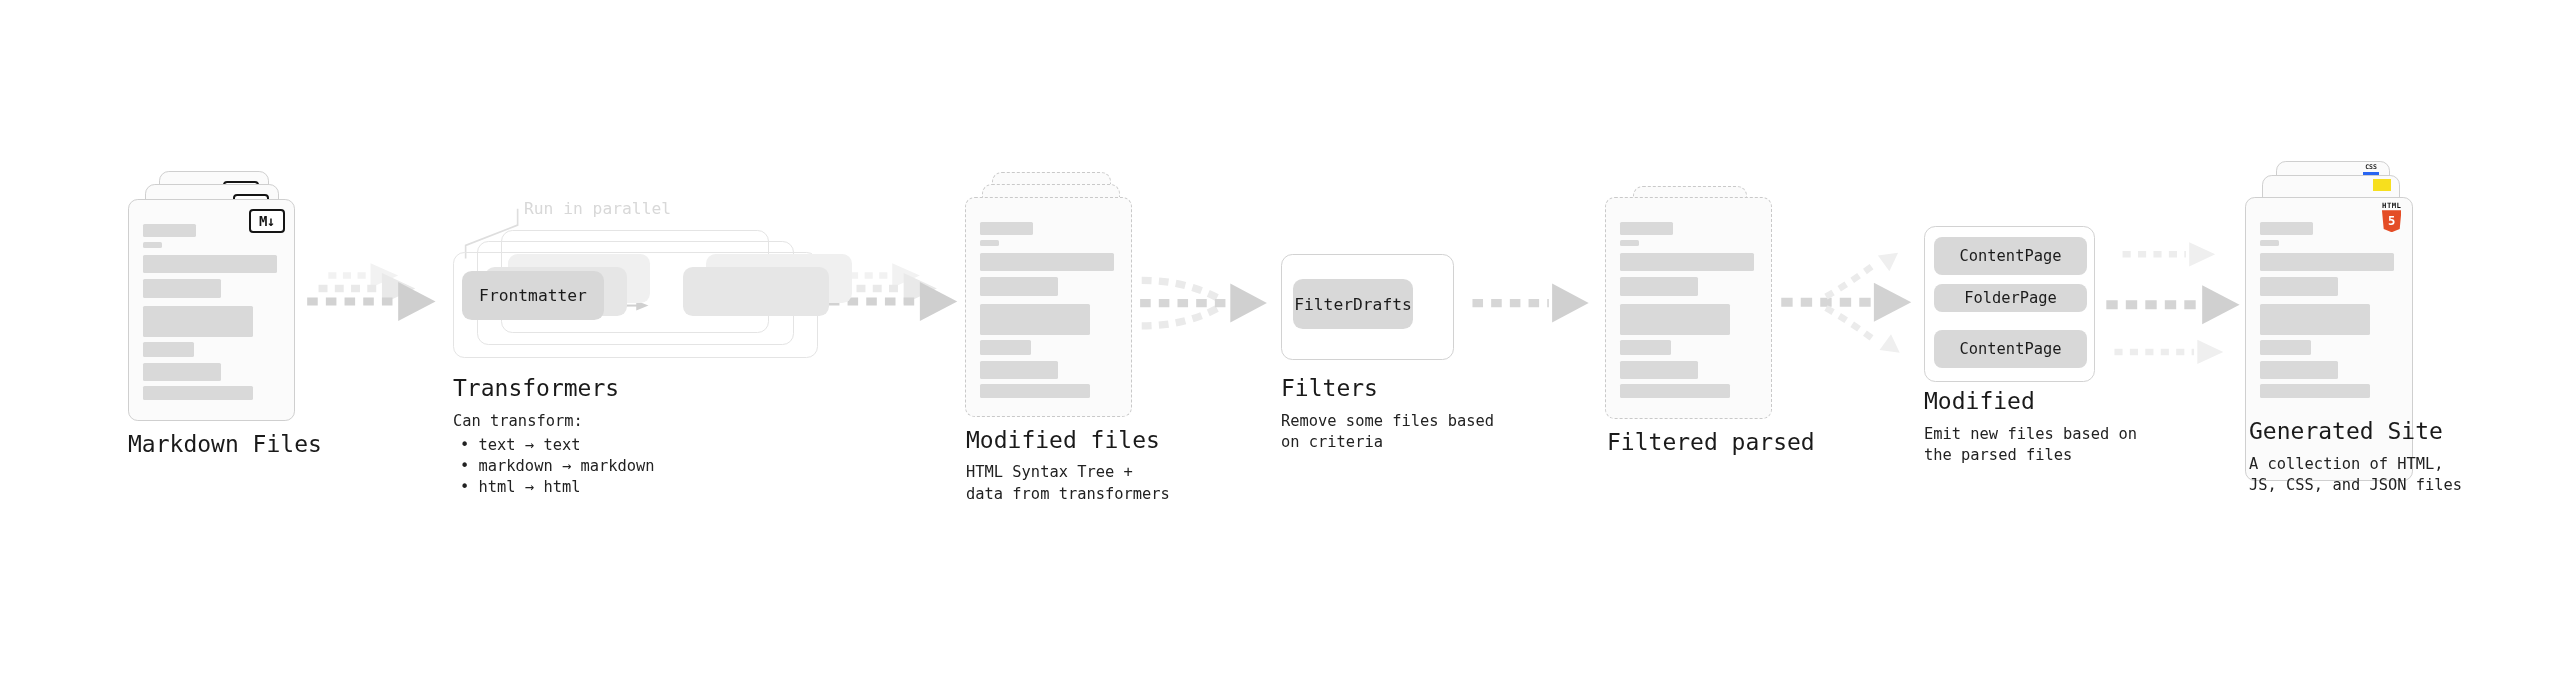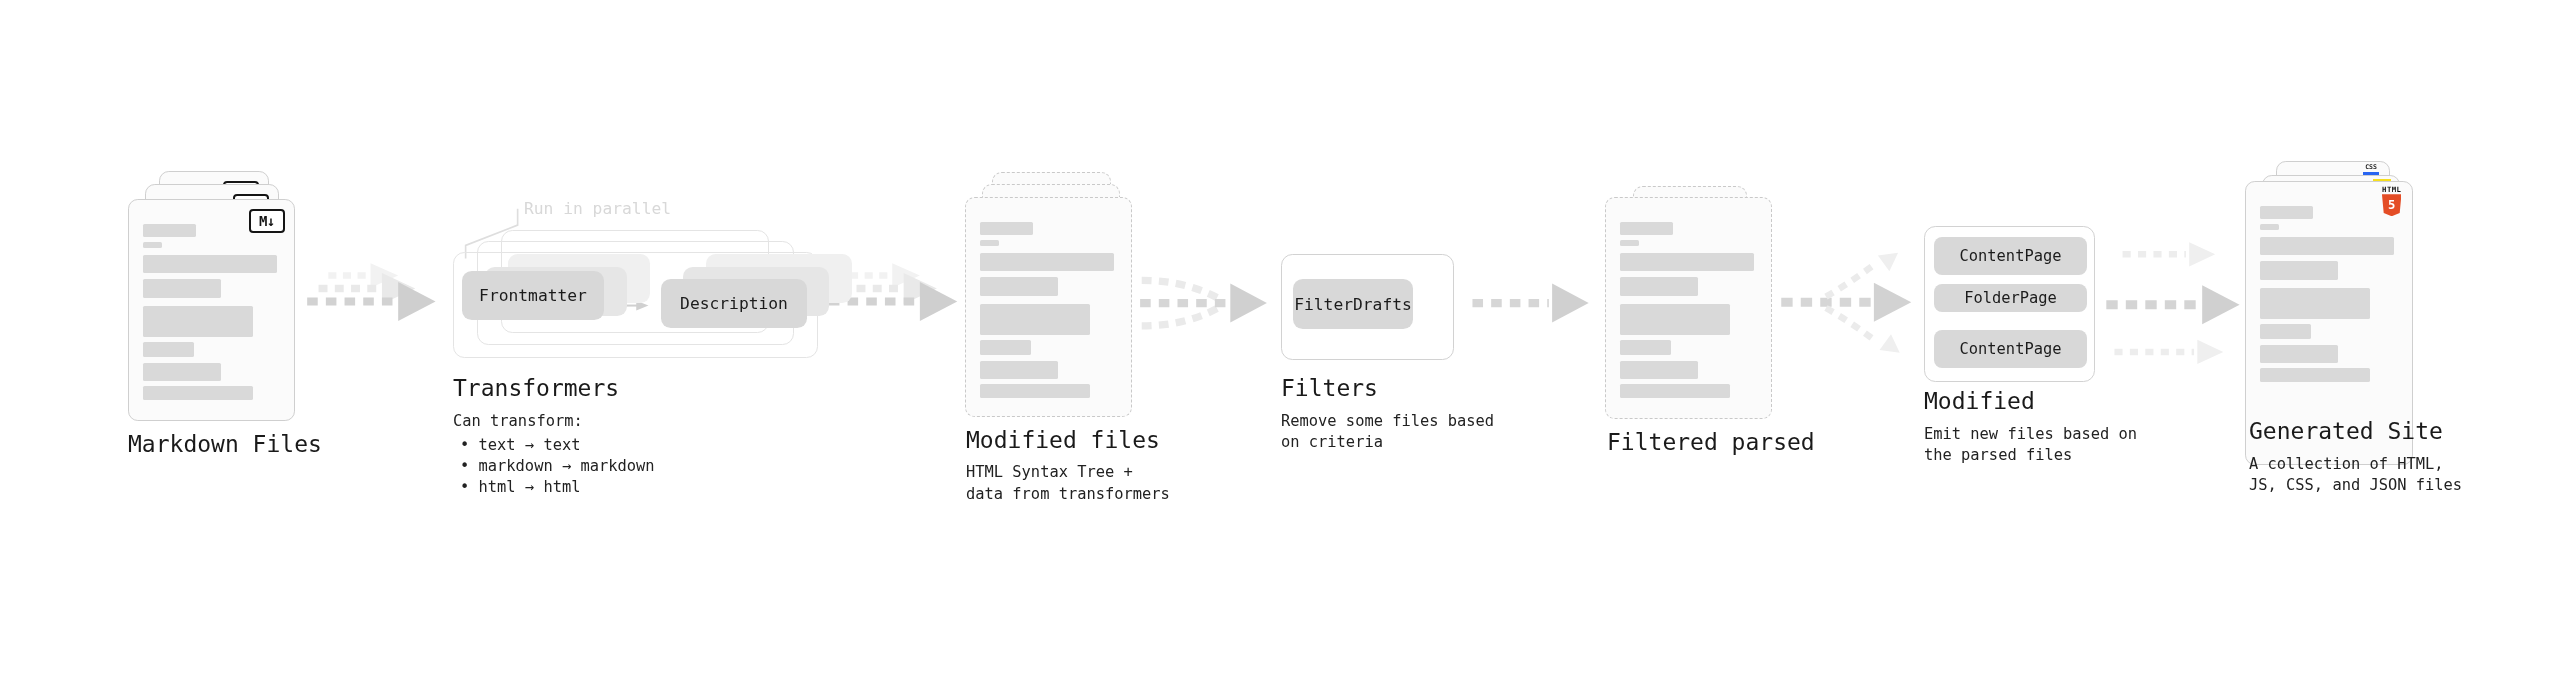--- a/index.html
+++ b/index.html
@@ -141,21 +141,20 @@
 
   <div class="callout z1" style="left:524px;top:199px">Run in parallel</div>
   <div class="frame z1" style="left:501px;top:230px;width:268px;height:103px"></div>
   <div class="frame z1" style="left:477px;top:241px;width:317px;height:104px"></div>
   <div class="frame z1" style="left:453px;top:252px;width:365px;height:106px"></div>
   <div class="chip g2 z2" style="left:508px;top:254px;width:142px;height:49px"></div>
   <div class="chip g2 z2" style="left:706px;top:254px;width:146px;height:49px"></div>
   <div class="chip g1 z2" style="left:485px;top:267px;width:142px;height:49px"></div>
   <div class="chip g1 z2" style="left:683px;top:267px;width:146px;height:49px"></div>
   <div class="chip z3" style="left:462px;top:271px;width:142px;height:49px">Frontmatter</div>
-  <div class="chip z3" style="left:661px;top:279px;width:146px;height:49px">Description</div>
   <div class="title z4" style="left:453px;top:375px">Transformers</div>
   <div class="desc z4" style="left:453px;top:411px">Can transform:</div>
   <div class="desc z4" style="left:460px;top:435px">• text → text</div>
   <div class="desc z4" style="left:460px;top:456px">• markdown → markdown</div>
   <div class="desc z4" style="left:460px;top:477px">• html → html</div>
 
   <div class="doc dashed z1" style="left:992px;top:172px;width:119px;height:98px"></div>
   <div class="doc dashed z2" style="left:982px;top:184px;width:138px;height:114px"></div>
   <div class="doc dashed z3" style="left:965px;top:197px;width:167px;height:220px">
     <i class="b b1"></i>
@@ -200,21 +199,21 @@
 
   <div class="doc z1" style="left:2276px;top:161px;width:114px;height:98px">
     <div class="cssb">
       <div class="t">CSS</div>
       <div class="u"></div>
     </div>
   </div>
   <div class="doc z2" style="left:2262px;top:175px;width:138px;height:114px">
     <div class="jsb"></div>
   </div>
-  <div class="doc z3" style="left:2245px;top:181px;width:168px;height:284px">
+  <div class="doc z3" style="left:2245px;top:197px;width:168px;height:284px">
     <div class="html5">
       <div class="t">HTML</div>
       <div class="s">5</div>
     </div>
     <i class="b b1"></i>
       <i class="b b2"></i>
     <i class="b b3"></i>
       <i class="b b4"></i>
     <i class="b b5"></i>
       <i class="b b6"></i>

